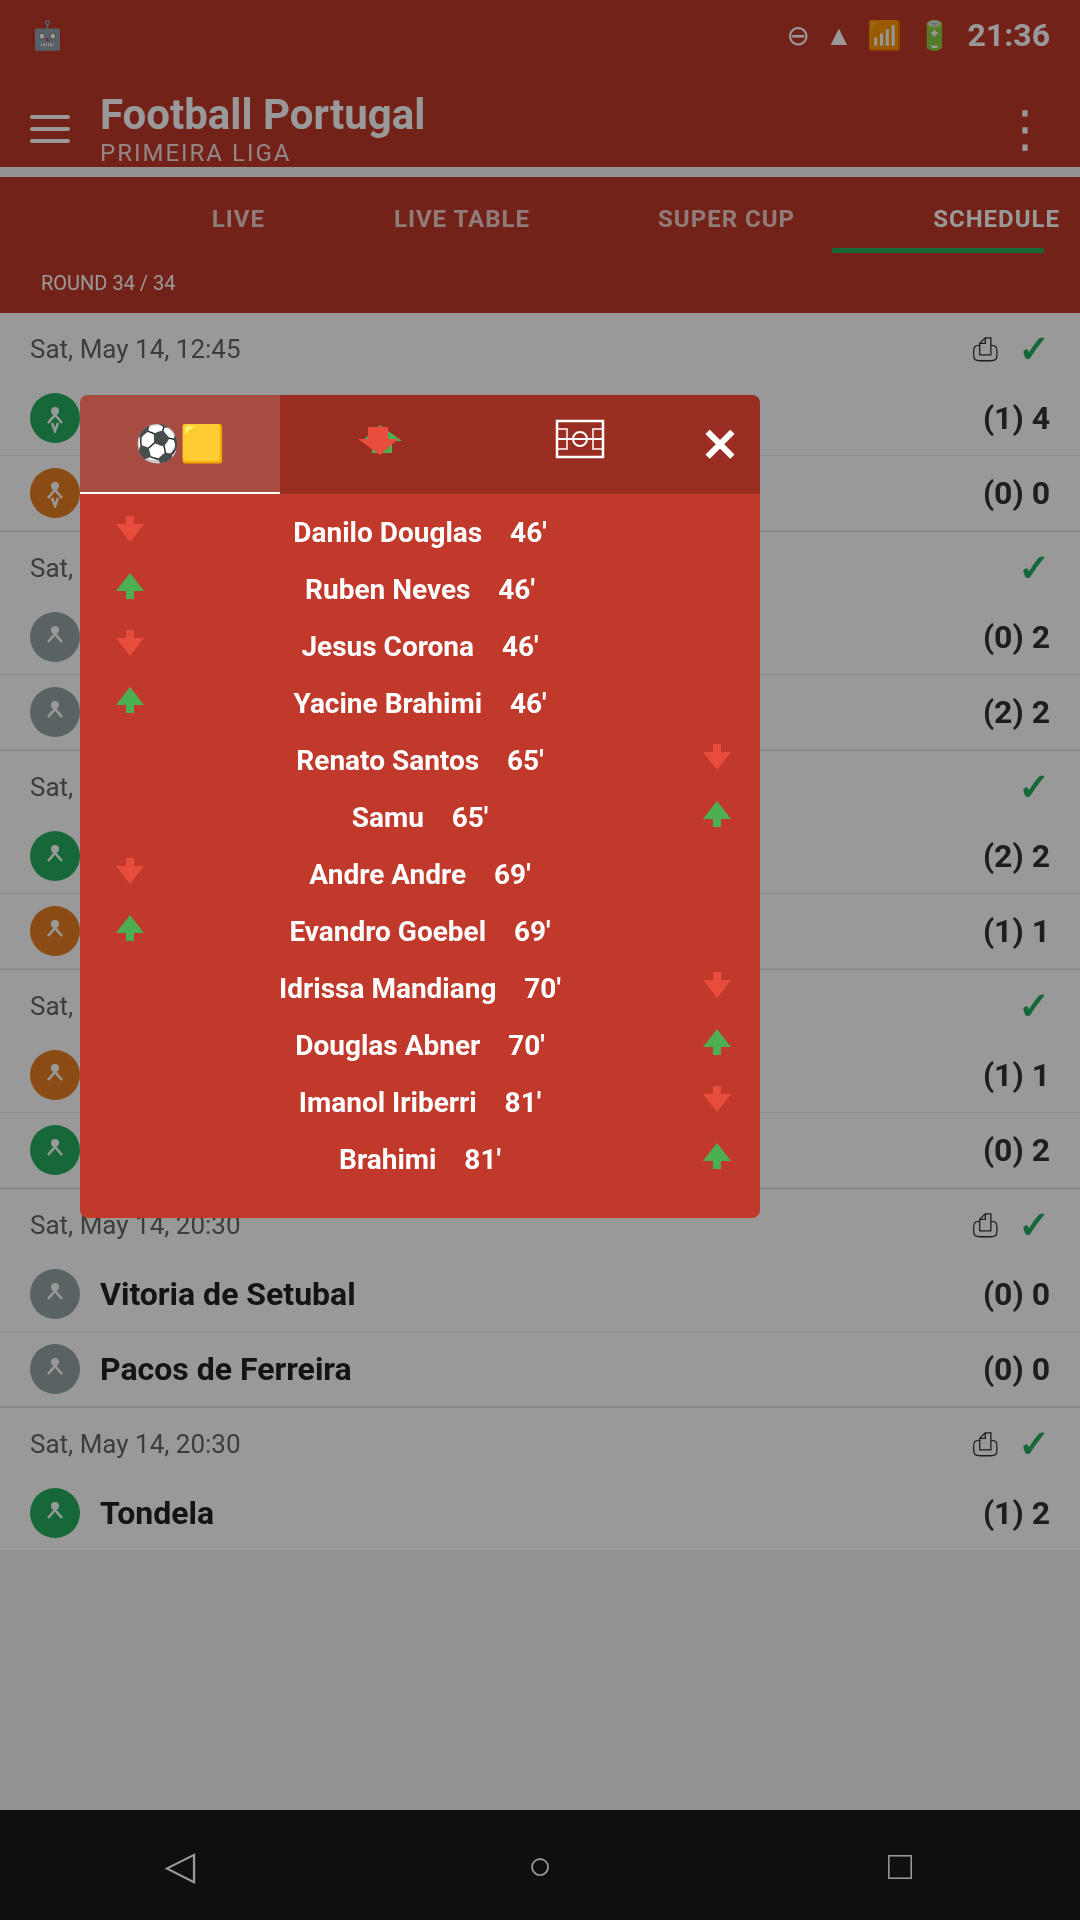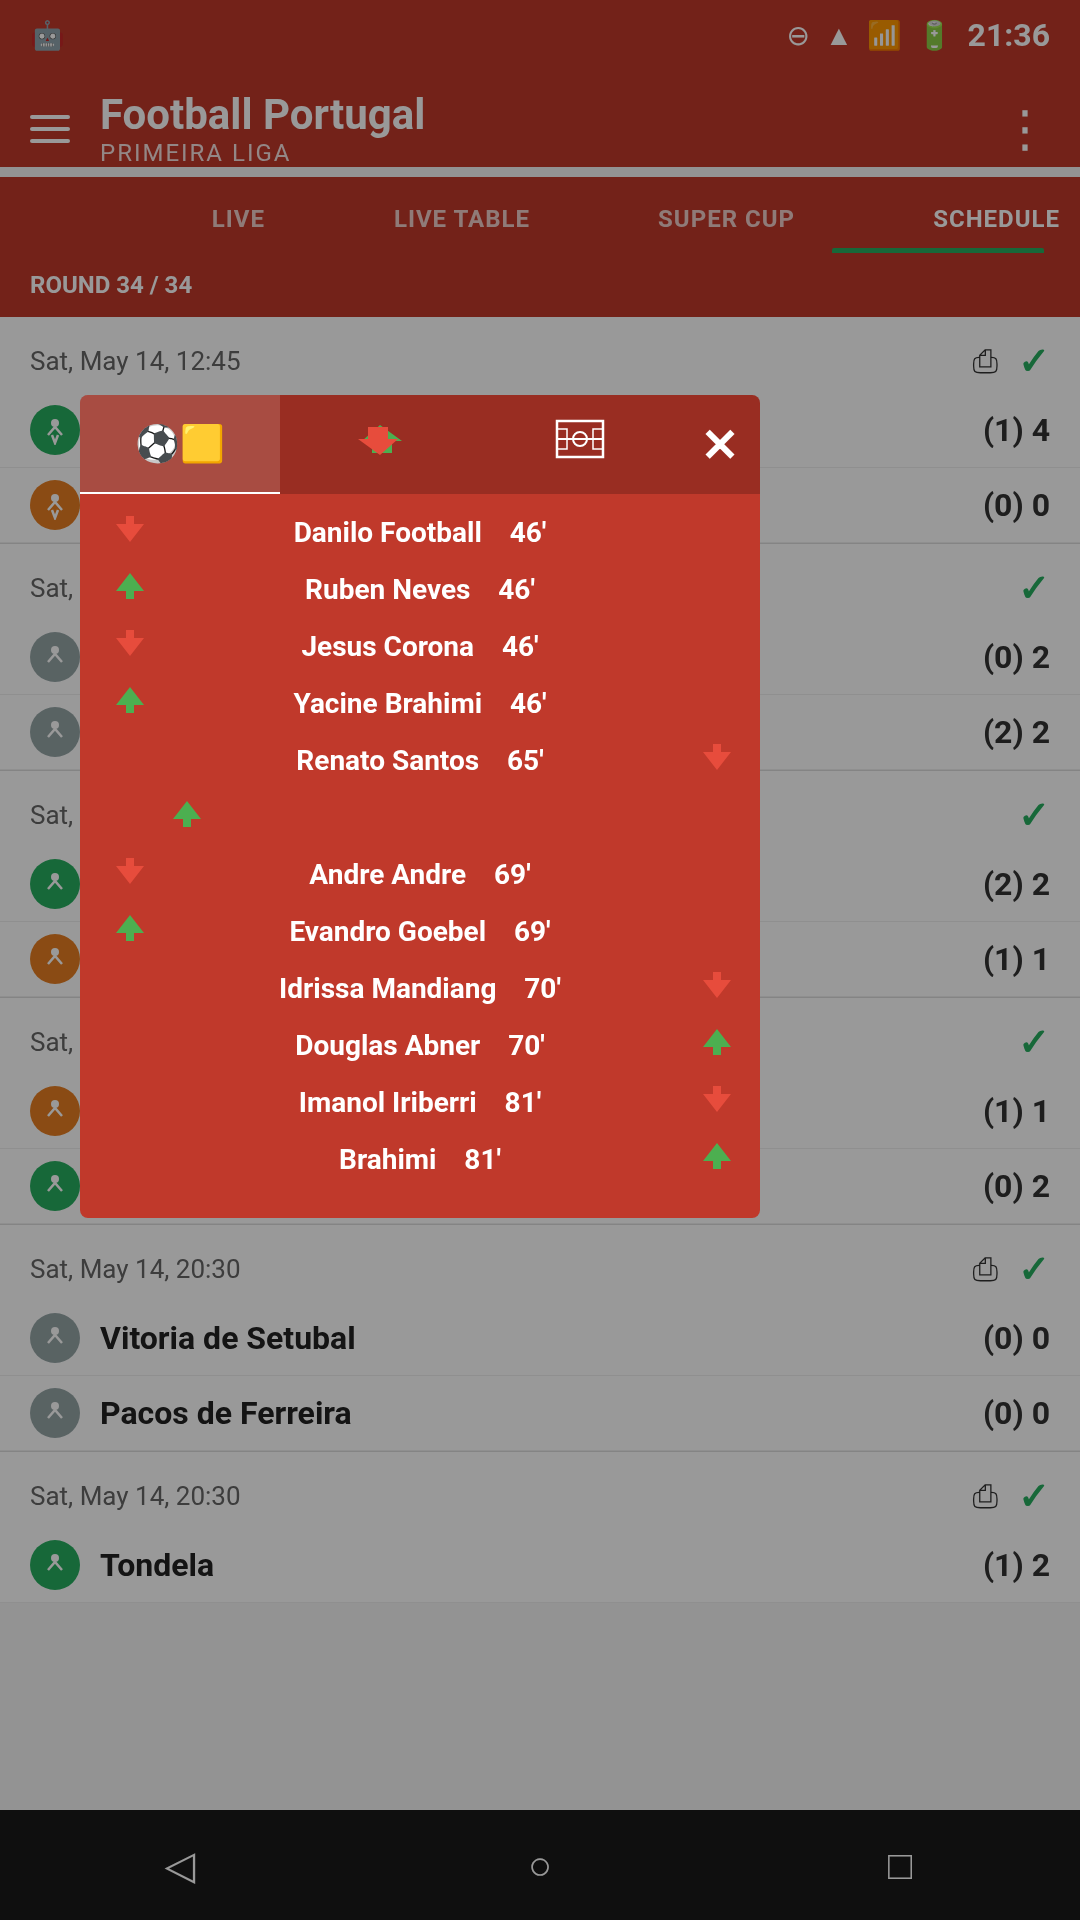--- a/index.html
+++ b/index.html
@@ -119,35 +119,36 @@
       border-radius: 2px 2px 0 0;
     }
 
     
     .round-header {
       background: #c0392b;
       padding: 18px 30px;
     }
     .round-text {
       color: white;
-      font-size: 24px;
-      font-weight: bold;
+      font-size: 20px;
+      font-weight: normal;
+      margin-left: 11px;
     }
 
     
     .content {
       background: white;
       width: 100%;
     }
 
     
     .match-date {
       color: #666;
       font-size: 26px;
-      padding: 22px 30px 10px;
+      padding: 14px 30px 10px;
       display: flex;
       justify-content: space-between;
       align-items: center;
       background: white;
     }
     .match-date-actions {
       display: flex;
       align-items: center;
       gap: 20px;
     }
@@ -565,21 +566,21 @@
 
   <div class="sub-list">
 
     <div class="sub-row">
       <div class="sub-arrow-left">
         <svg width="36" height="30" viewBox="0 0 36 30">
             <polygon points="18,28 4,10 14,10 14,2 22,2 22,10 32,10" fill="#e74c3c"></polygon>
           </svg>
       </div>
       <div class="sub-name-time">
-        <span>Danilo Football</span>
+        <span>Danilo Douglas</span>
         &nbsp;&nbsp;
         <span>46'</span>
       </div>
       <div class="sub-arrow-right"></div>
     </div>
 
     <div class="sub-row">
       <div class="sub-arrow-left">
         <svg width="36" height="30" viewBox="0 0 36 30">
             <polygon points="18,2 4,20 14,20 14,28 22,28 22,20 32,20" fill="#4caf50"></polygon>
@@ -630,20 +631,25 @@
       </div>
       <div class="sub-arrow-right">
         <svg width="36" height="30" viewBox="0 0 36 30">
             <polygon points="18,28 4,10 14,10 14,2 22,2 22,10 32,10" fill="#e74c3c"></polygon>
           </svg>
       </div>
     </div>
 
     <div class="sub-row">
       <div class="sub-arrow-left"></div>
+      <div class="sub-name-time">
+        <span>Samu</span>
+        &nbsp;&nbsp;
+        <span>65'</span>
+      </div>
       <div class="sub-arrow-right">
         <svg width="36" height="30" viewBox="0 0 36 30">
             <polygon points="18,2 4,20 14,20 14,28 22,28 22,20 32,20" fill="#4caf50"></polygon>
           </svg>
       </div>
     </div>
 
     <div class="sub-row">
       <div class="sub-arrow-left">
         <svg width="36" height="30" viewBox="0 0 36 30">

